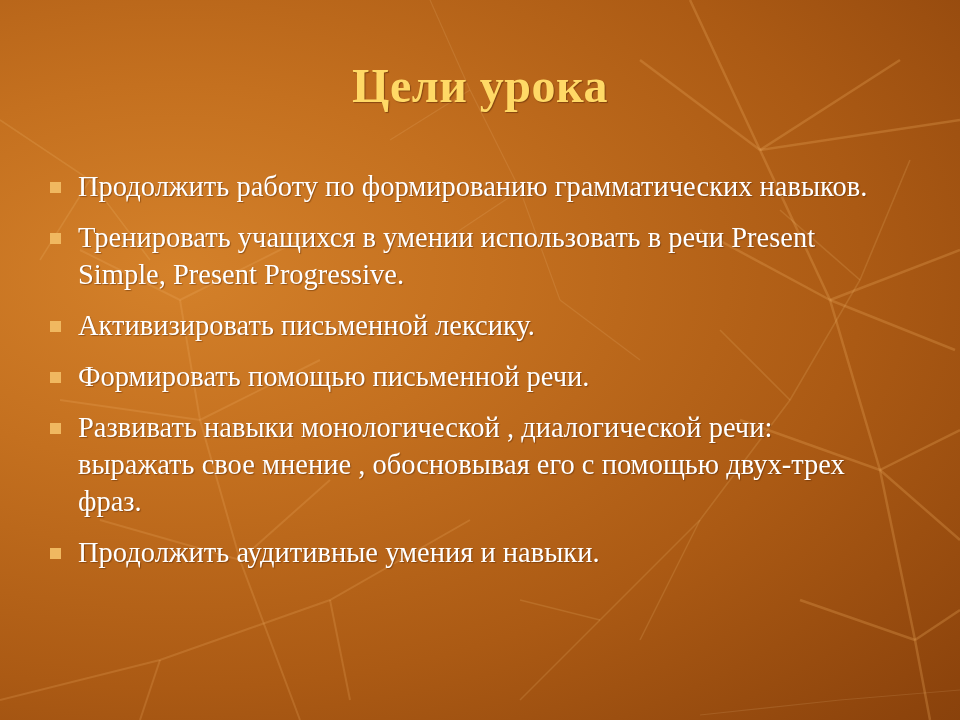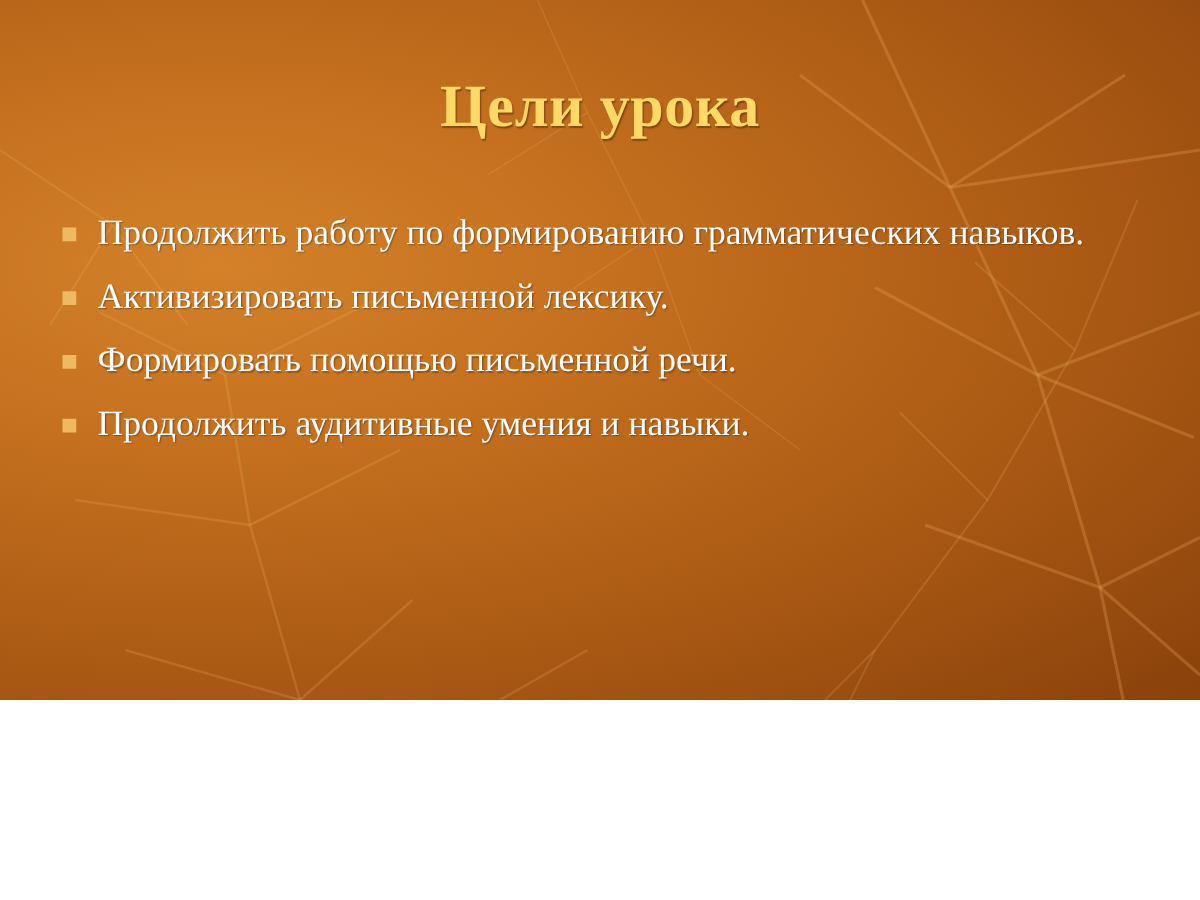--- a/index.html
+++ b/index.html
@@ -8,21 +8,21 @@
   }
   body {
     width: 960px;
     height: 720px;
     overflow: hidden;
     font-family: "Liberation Serif", serif;
   }
   #slide {
     position: relative;
     width: 960px;
-    height: 560px;
+    height: 720px;
     background:
       radial-gradient(ellipse 150% 120% at 18% 38%, #d4812a 0%, #c4701f 22%, #ab5a14 48%, #8d440c 72%, #6d3208 100%);
     overflow: hidden;
   }
   
   .veins {
     position: absolute;
     inset: 0;
     pointer-events: none;
   }
@@ -122,25 +122,33 @@
   <div class="title">Цели урока</div>
 
   <div class="body">
     <ul class="bullets">
       <li>
         <span class="marker"></span>
         <span class="li-text">Продолжить  работу по формированию грамматических  навыков.</span>
       </li>
       <li>
         <span class="marker"></span>
+        <span class="li-text">Тренировать  учащихся  в умении  использовать  в речи Present Simple, Present Progressive.</span>
+      </li>
+      <li>
+        <span class="marker"></span>
         <span class="li-text">Активизировать  письменной лексику.</span>
       </li>
       <li>
         <span class="marker"></span>
         <span class="li-text">Формировать  помощью письменной  речи.</span>
+      </li>
+      <li>
+        <span class="marker"></span>
+        <span class="li-text">Развивать навыки  монологической  , диалогической  речи: выражать  свое мнение , обосновывая  его с помощью  двух-трех  фраз.</span>
       </li>
       <li>
         <span class="marker"></span>
         <span class="li-text">Продолжить  аудитивные  умения  и навыки.</span>
       </li>
     </ul>
   </div>
 
 </div>
 

